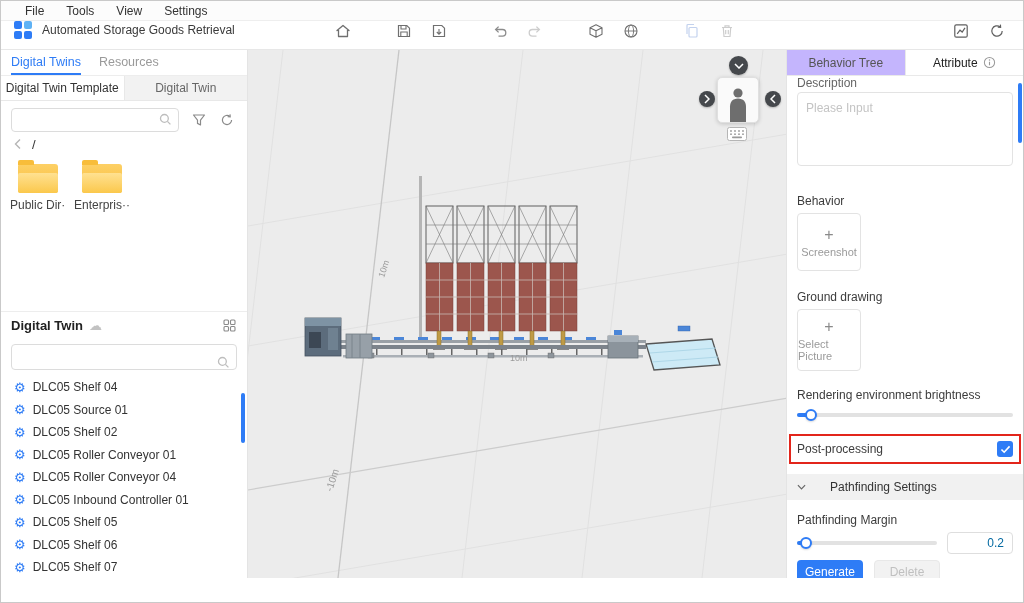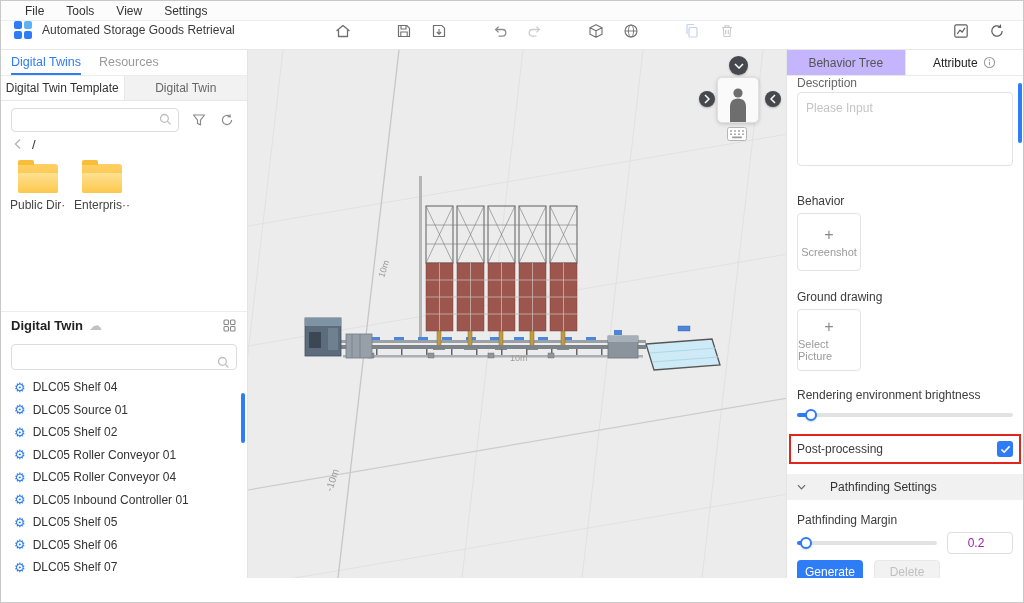--- a/index.html
+++ b/index.html
@@ -96,21 +96,21 @@
   .slider { margin-top:8px; position:relative; height:12px; }
   .slider .track { position:absolute; left:0; right:0; top:4px; height:4px; background:#e2e2e2; border-radius:2px; }
   .slider .fill { position:absolute; left:0; top:4px; height:4px; background:#2E7CF6; border-radius:2px; }
   .slider .handle { position:absolute; top:0; width:12px; height:12px; border-radius:50%; background:#fff; border:2px solid #2E7CF6; box-shadow:0 1px 2px rgba(0,0,0,.15); cursor:pointer; }
   .post-wrap { margin:13px -8px 0; height:30px; position:relative; display:flex; align-items:center; justify-content:space-between; padding:0 8px; background:#fff; }
   .annotation { position:absolute; inset:0; border:2px solid #E2251B; pointer-events:none; }
   .checkbox { width:16px; height:16px; background:#2E7CF6; border-radius:3px; display:flex; align-items:center; justify-content:center; cursor:pointer; }
   .path-header { margin:10px -10px 0; height:26px; background:#f1f1f1; display:flex; align-items:center; gap:24px; padding:0 10px; color:#333; cursor:pointer; }
   .margin-row { margin-top:6px; display:flex; align-items:center; gap:10px; height:22px; }
   .margin-row .slider { flex:1; margin-top:0; }
-  .margin-input { width:66px; height:22px; border:1px solid #dedede; border-radius:4px; text-align:center; padding-right:8px; font-size:12px; color:#a21caf; outline:none; font-family:inherit; }
+  .margin-input { width:66px; height:22px; border:1px solid #dedede; border-radius:4px; text-align:right; padding-right:8px; font-size:12px; color:#0369a1; outline:none; font-family:inherit; }
   .btn-row { margin-top:6px; display:flex; gap:11px; }
   .btn { height:24px; width:66px; border-radius:4px; font-size:12px; display:flex; align-items:center; justify-content:center; cursor:pointer; border:none; font-family:inherit; }
   .btn-primary { background:#2E7CF6; color:#fff; }
   .btn-disabled { background:#f2f2f2; color:#c0c0c0; border:1px solid #e8e8e8; cursor:default; }
   .rp-scroll { position:absolute; right:1px; top:33px; width:4px; height:60px; background:#2E7CF6; border-radius:2px; z-index:3; }
 </style>
 </head>
 <body>
 
 <div class="app">

